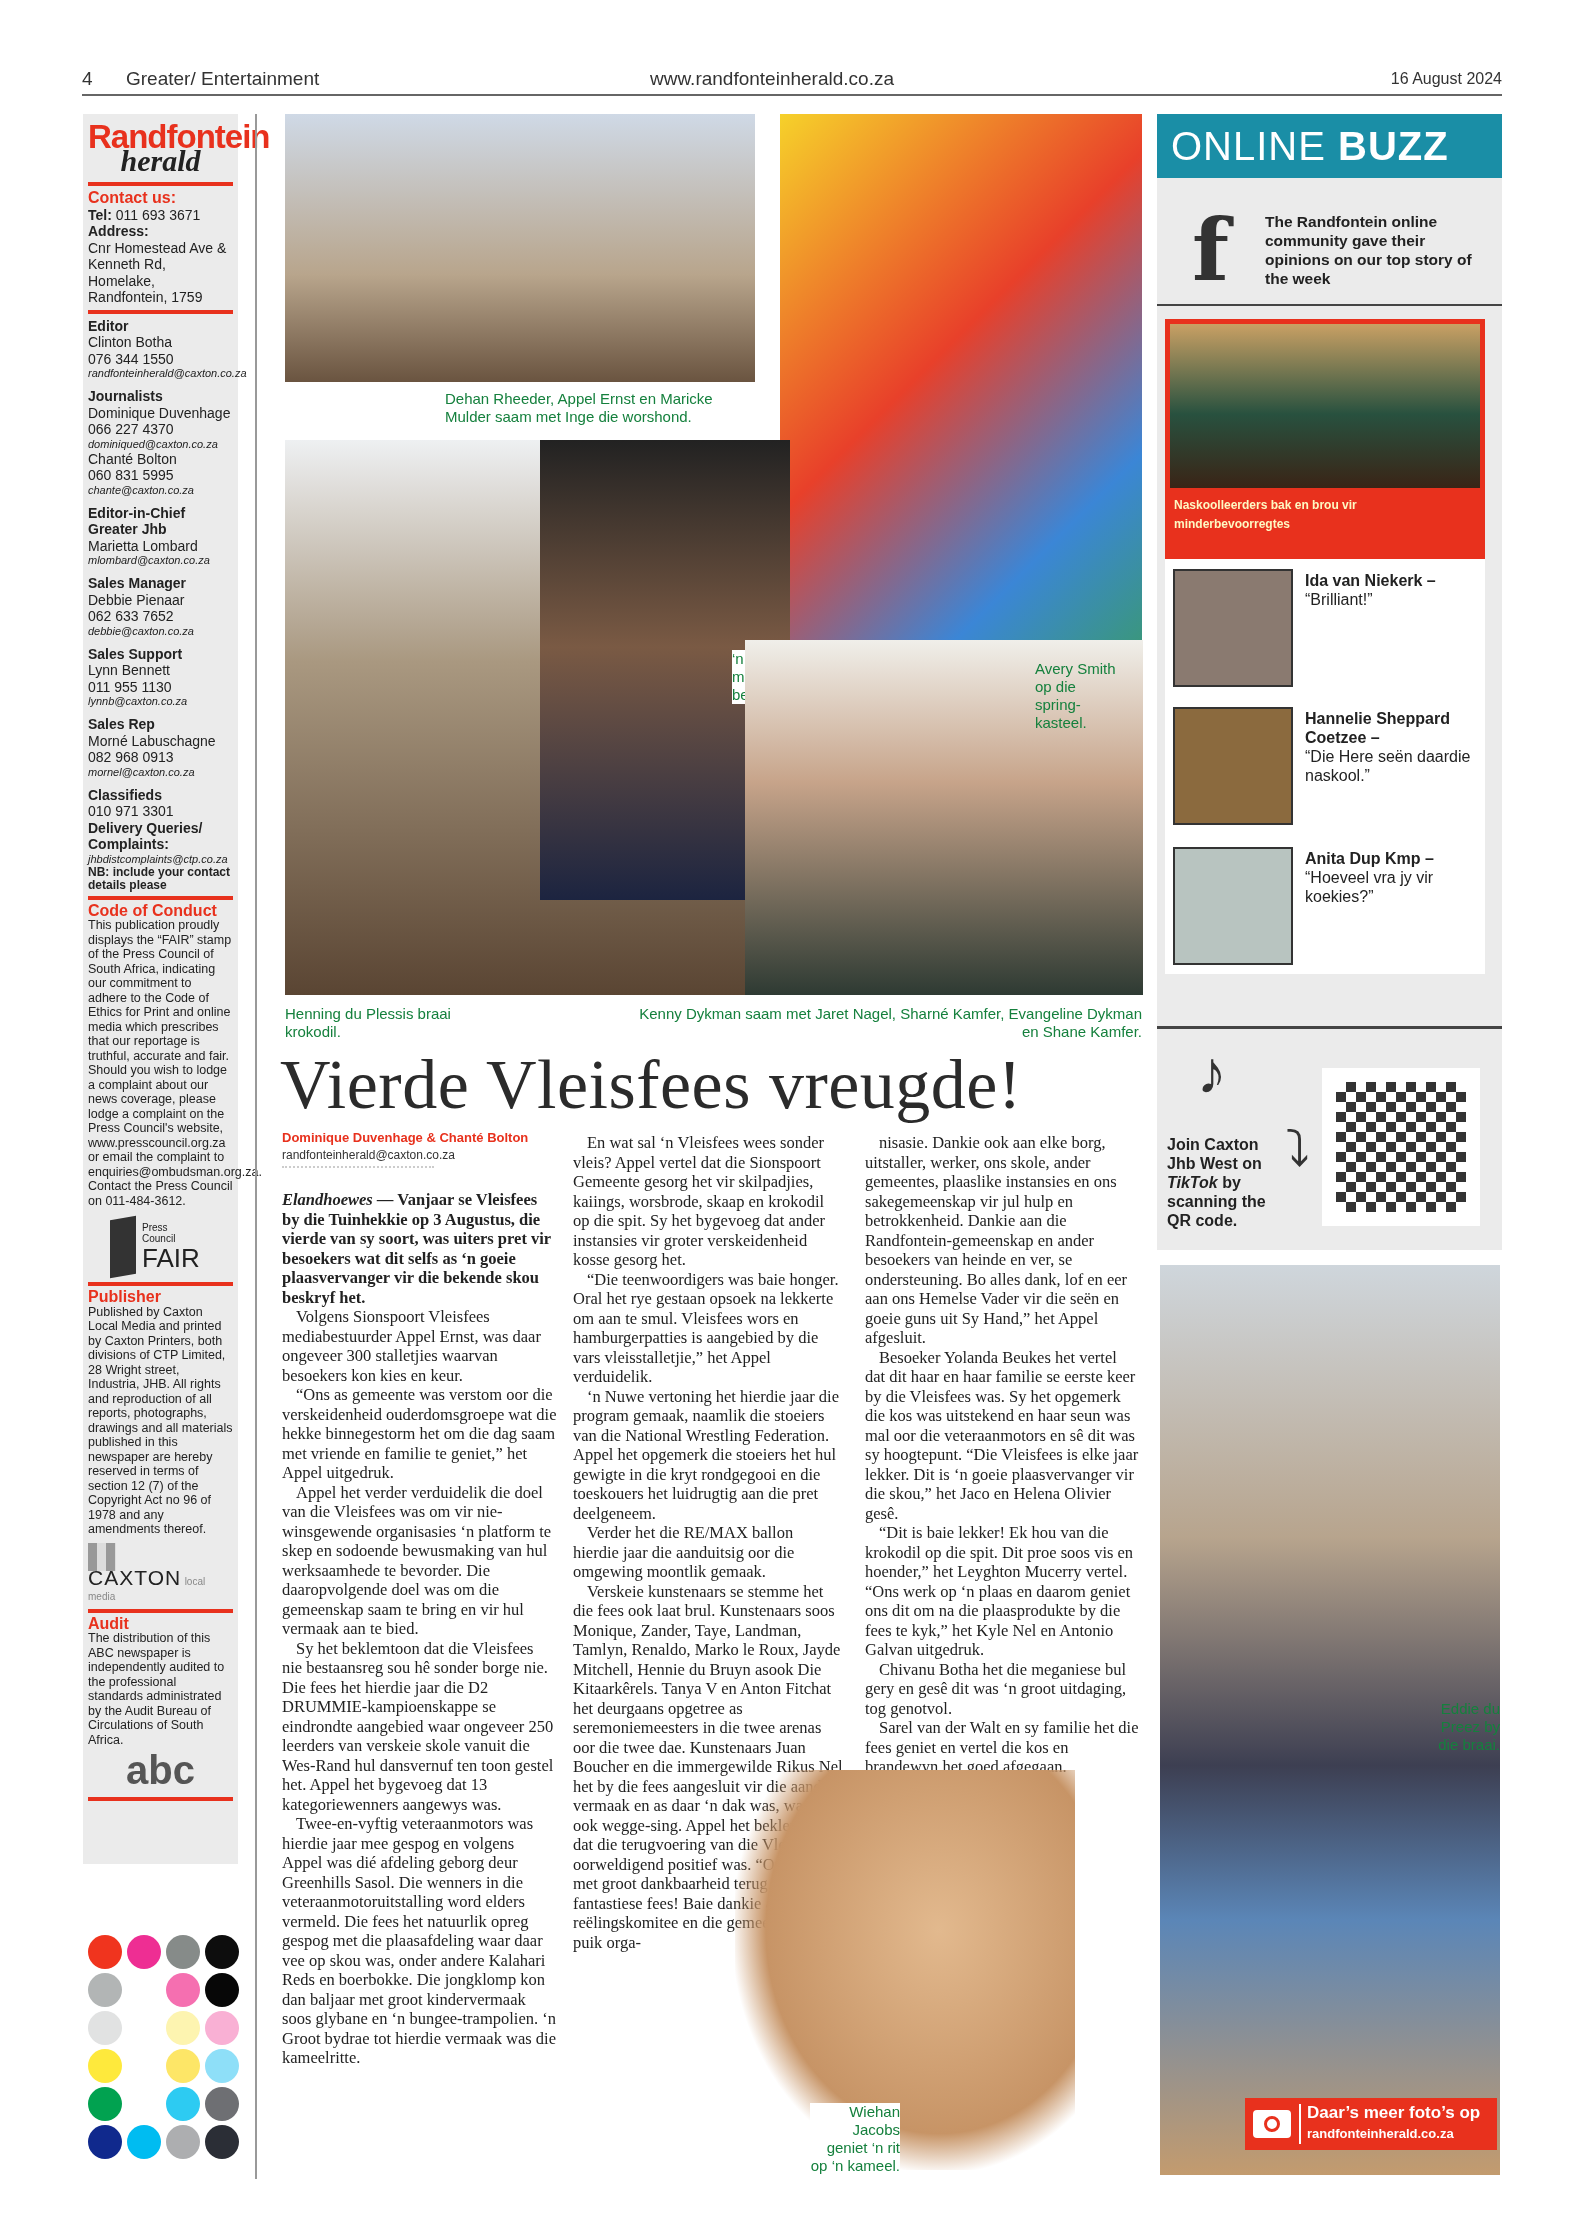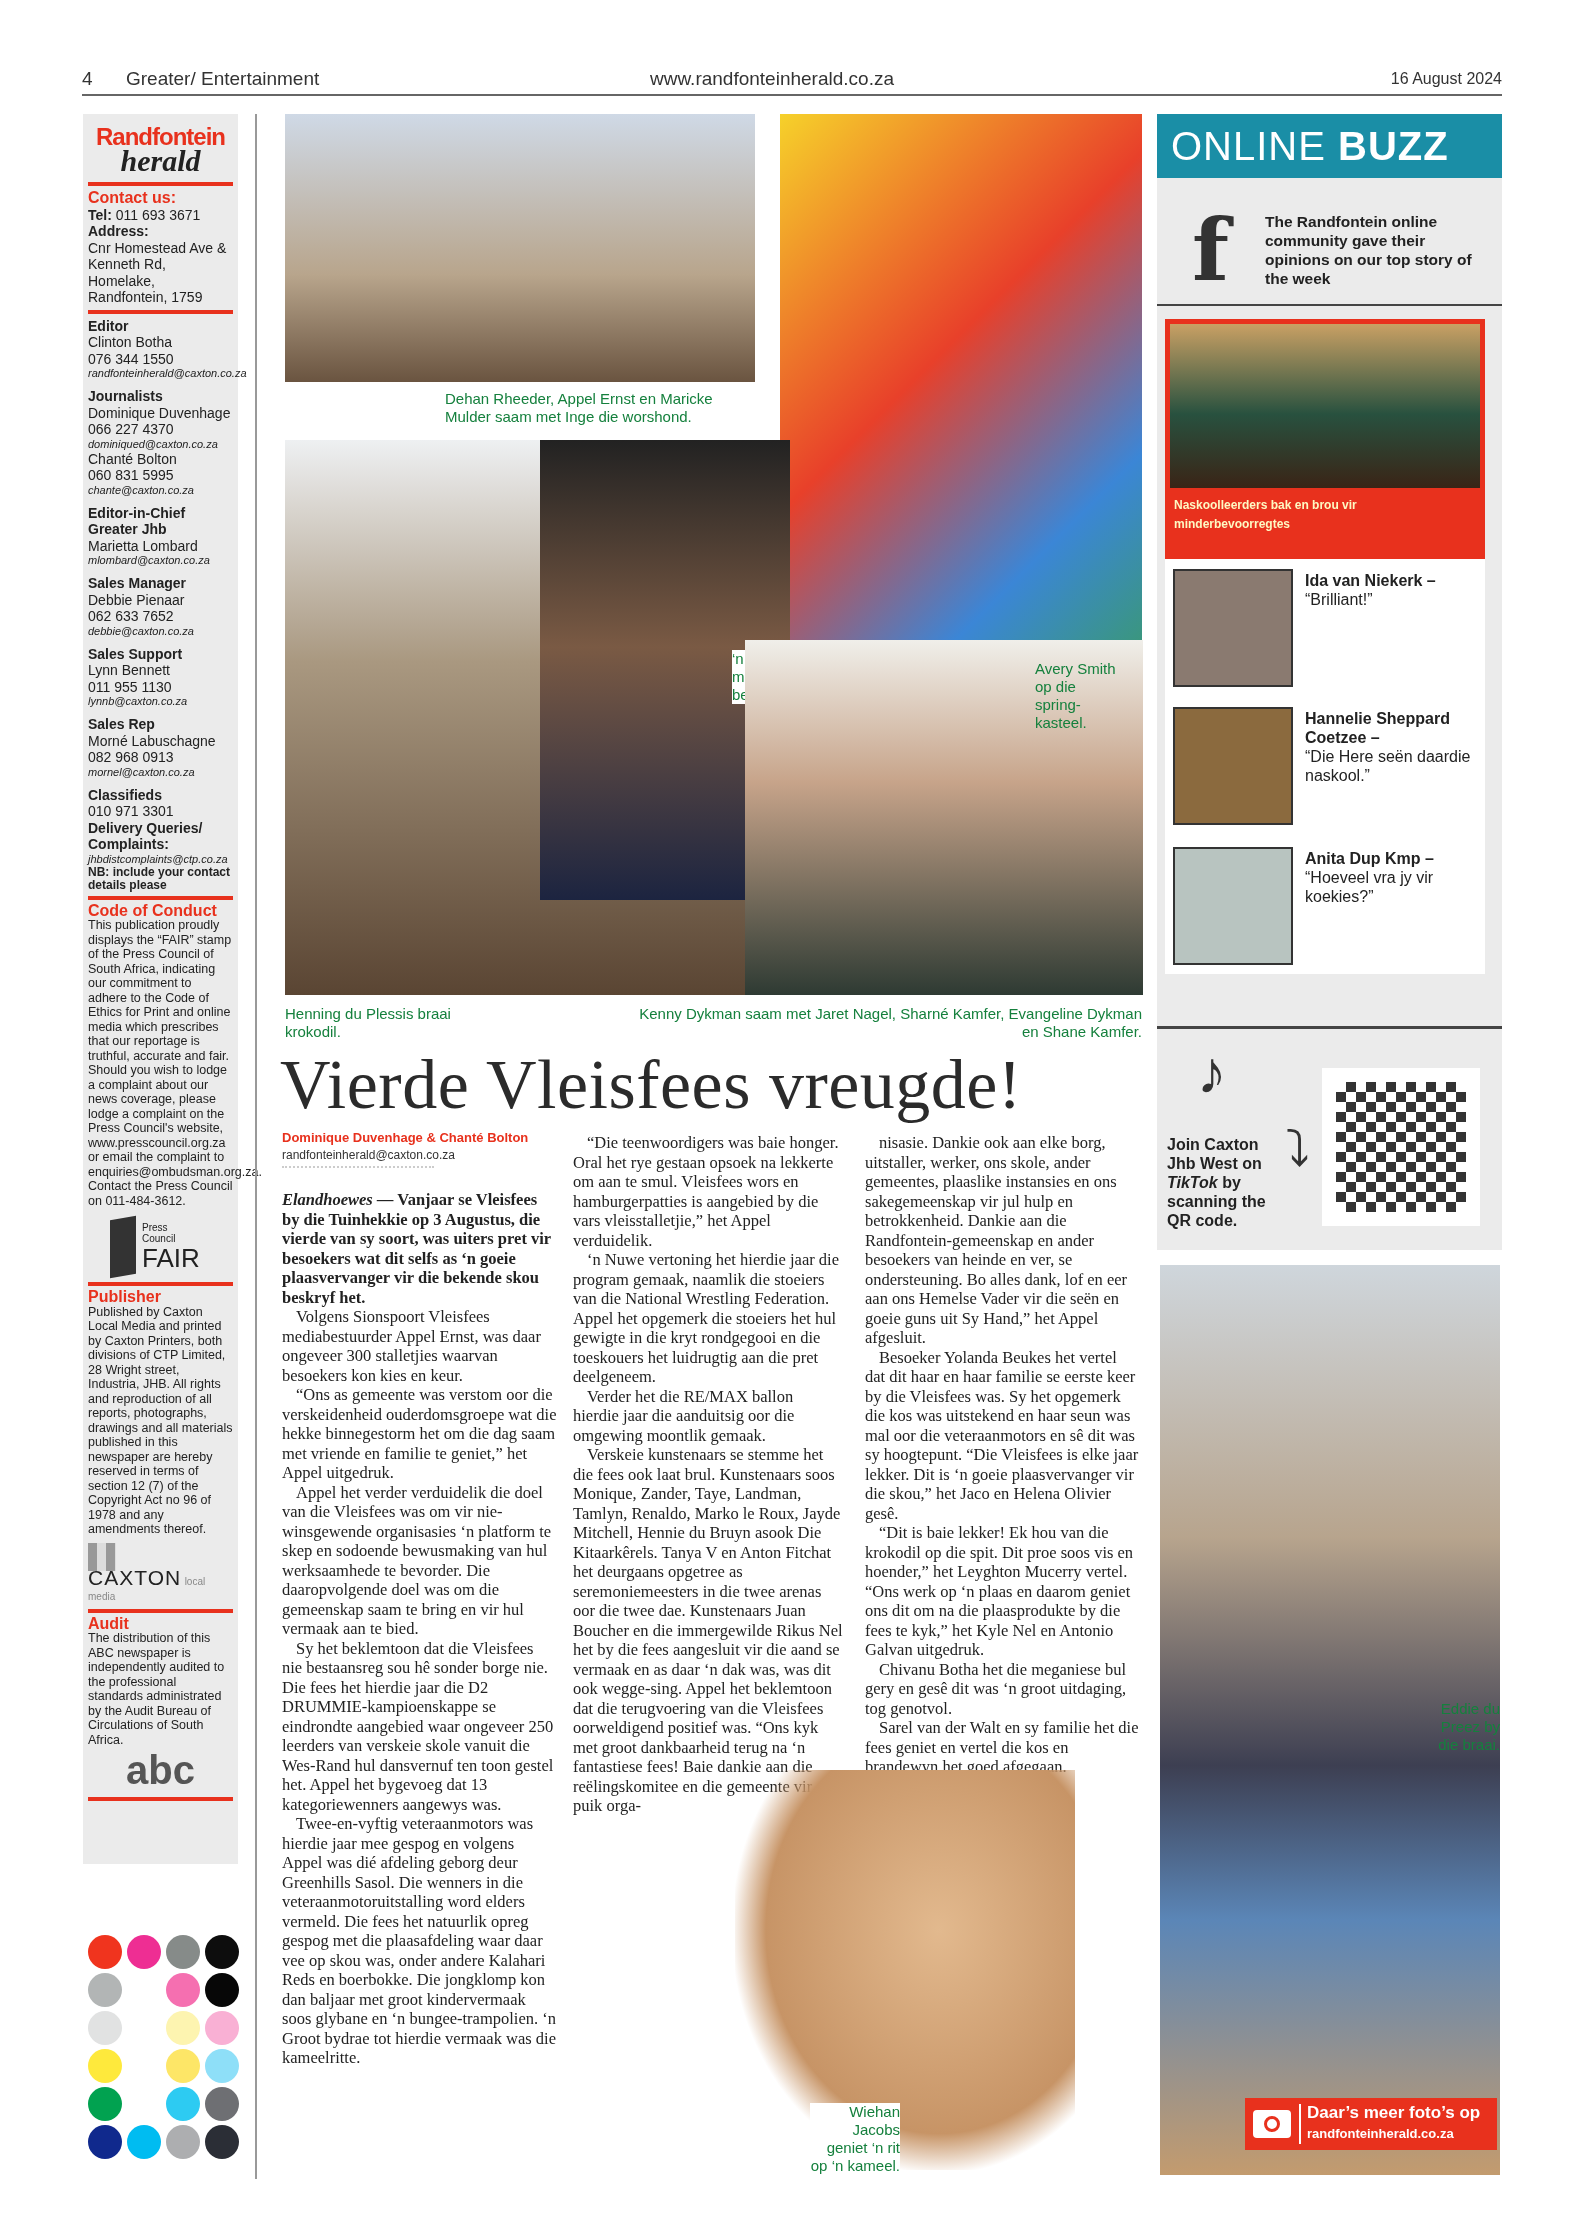--- a/index.html
+++ b/index.html
@@ -5,21 +5,21 @@
 *{box-sizing:border-box;margin:0;padding:0}
 body{width:1572px;height:2224px;background:#fff;position:relative;font-family:"Liberation Sans",sans-serif;color:#222;overflow:hidden}
 .abs{position:absolute}
 .hdr{left:82px;top:66px;width:1420px;height:30px;border-bottom:2px solid #666;font-size:19px;color:#333}
 .hdr .pg{position:absolute;left:0;top:2px}
 .hdr .sec{position:absolute;left:44px;top:2px}
 .hdr .url{position:absolute;left:568px;top:2px}
 .hdr .date{position:absolute;right:0;top:4px;font-size:16px}
 .sidebar{left:83px;top:114px;width:155px;height:1750px;background:#ebebeb;font-size:14px;line-height:16.5px;padding:0 5px}
 .sidebar .logo{height:72px;border-bottom:4px solid #e8311d;text-align:center;padding-top:10px}
-.logo .l1{font-family:"Liberation Sans",sans-serif;font-weight:bold;color:#e8311d;font-size:24px;letter-spacing:-1px;line-height:26px}
+.logo .l1{font-family:"Liberation Sans",sans-serif;font-weight:bold;color:#e8311d;font-size:33px;letter-spacing:-1px;line-height:26px}
 .logo .l2{font-family:"Liberation Serif",serif;font-style:italic;font-weight:bold;font-size:30px;line-height:22px;color:#222}
 .sidebar .red{color:#e8311d;font-weight:bold;font-size:16px}
 .sidebar b{font-weight:bold}
 .sidebar .em{font-style:italic;font-size:11px;line-height:13px}
 .sidebar .blk{padding:4px 0 4px}
 .sidebar .sep{border-bottom:4px solid #e8311d}
 .vline{left:255px;top:114px;width:2px;height:2065px;background:#999}
 .photo{background:#bfa98a;overflow:hidden}
 .cap{font-size:15px;line-height:18px;color:#15803d}
 .headline{left:280px;top:1045px;font-family:"Liberation Serif",serif;font-size:70px;color:#2b2b2b;letter-spacing:0.5px}
@@ -180,20 +180,21 @@
 
 <div class="abs col" style="left:282px;top:1190px;width:275px">
   <p class="lead"><i>Elandhoewes —</i><span> Vanjaar se Vleisfees by die Tuinhekkie op 3 Augustus, die vierde van sy soort, was uiters pret vir besoekers wat dit selfs as ‘n goeie plaasvervanger vir die bekende skou beskryf het.</span></p>
   <p>Volgens Sionspoort Vleisfees mediabestuurder Appel Ernst, was daar ongeveer 300 stalletjies waarvan besoekers kon kies en keur.</p>
   <p>“Ons as gemeente was verstom oor die verskeidenheid ouderdomsgroepe wat die hekke binnegestorm het om die dag saam met vriende en familie te geniet,” het Appel uitgedruk.</p>
   <p>Appel het verder verduidelik die doel van die Vleisfees was om vir nie-winsgewende organisasies ‘n platform te skep en sodoende bewusmaking van hul werksaamhede te bevorder. Die daaropvolgende doel was om die gemeenskap saam te bring en vir hul vermaak aan te bied.</p>
   <p>Sy het beklemtoon dat die Vleisfees nie bestaansreg sou hê sonder borge nie. Die fees het hierdie jaar die D2 DRUMMIE-kampioenskappe se eindrondte aangebied waar ongeveer 250 leerders van verskeie skole vanuit die Wes-Rand hul dansvernuf ten toon gestel het. Appel het bygevoeg dat 13 kategoriewenners aangewys was.</p>
   <p>Twee-en-vyftig veteraanmotors was hierdie jaar mee gespog en volgens Appel was dié afdeling geborg deur Greenhills Sasol. Die wenners in die veteraanmotoruitstalling word elders vermeld. Die fees het natuurlik opreg gespog met die plaasafdeling waar daar vee op skou was, onder andere Kalahari Reds en boerbokke. Die jongklomp kon dan baljaar met groot kindervermaak soos glybane en ‘n bungee-trampolien. ‘n Groot bydrae tot hierdie vermaak was die kameelritte.</p>
 </div>
 <div class="abs col" style="left:573px;top:1133px;width:270px">
+  <p>En wat sal ‘n Vleisfees wees sonder vleis? Appel vertel dat die Sionspoort Gemeente gesorg het vir skilpadjies, kaiings, worsbrode, skaap en krokodil op die spit. Sy het bygevoeg dat ander instansies vir groter verskeidenheid kosse gesorg het.</p>
   <p>“Die teenwoordigers was baie honger. Oral het rye gestaan opsoek na lekkerte om aan te smul. Vleisfees wors en hamburgerpatties is aangebied by die vars vleisstalletjie,” het Appel verduidelik.</p>
   <p>‘n Nuwe vertoning het hierdie jaar die program gemaak, naamlik die stoeiers van die National Wrestling Federation. Appel het opgemerk die stoeiers het hul gewigte in die kryt rondgegooi en die toeskouers het luidrugtig aan die pret deelgeneem.</p>
   <p>Verder het die RE/MAX ballon hierdie jaar die aanduitsig oor die omgewing moontlik gemaak.</p>
   <p>Verskeie kunstenaars se stemme het die fees ook laat brul. Kunstenaars soos Monique, Zander, Taye, Landman, Tamlyn, Renaldo, Marko le Roux, Jayde Mitchell, Hennie du Bruyn asook Die Kitaarkêrels. Tanya V en Anton Fitchat het deurgaans opgetree as seremoniemeesters in die twee arenas oor die twee dae. Kunstenaars Juan Boucher en die immergewilde Rikus Nel het by die fees aangesluit vir die aand se vermaak en as daar ‘n dak was, was dit ook wegge-sing. Appel het beklemtoon dat die terugvoering van die Vleisfees oorweldigend positief was. “Ons kyk met groot dankbaarheid terug na ‘n fantastiese fees! Baie dankie aan die reëlingskomitee en die gemeente vir die puik orga-</p>
 </div>
 <div class="abs col" style="left:865px;top:1133px;width:275px">
   <p>nisasie. Dankie ook aan elke borg, uitstaller, werker, ons skole, ander gemeentes, plaaslike instansies en ons sakegemeenskap vir jul hulp en betrokkenheid. Dankie aan die Randfontein-gemeenskap en ander besoekers van heinde en ver, se ondersteuning. Bo alles dank, lof en eer aan ons Hemelse Vader vir die seën en goeie guns uit Sy Hand,” het Appel afgesluit.</p>
   <p>Besoeker Yolanda Beukes het vertel dat dit haar en haar familie se eerste keer by die Vleisfees was. Sy het opgemerk die kos was uitstekend en haar seun was mal oor die veteraanmotors en sê dit was sy hoogtepunt. “Die Vleisfees is elke jaar lekker. Dit is ‘n goeie plaasvervanger vir die skou,” het Jaco en Helena Olivier gesê.</p>
   <p>“Dit is baie lekker! Ek hou van die krokodil op die spit. Dit proe soos vis en hoender,” het Leyghton Mucerry vertel. “Ons werk op ‘n plaas en daarom geniet ons dit om na die plaasprodukte by die fees te kyk,” het Kyle Nel en Antonio Galvan uitgedruk.</p>
   <p>Chivanu Botha het die meganiese bul gery en gesê dit was ‘n groot uitdaging, tog genotvol.</p>

